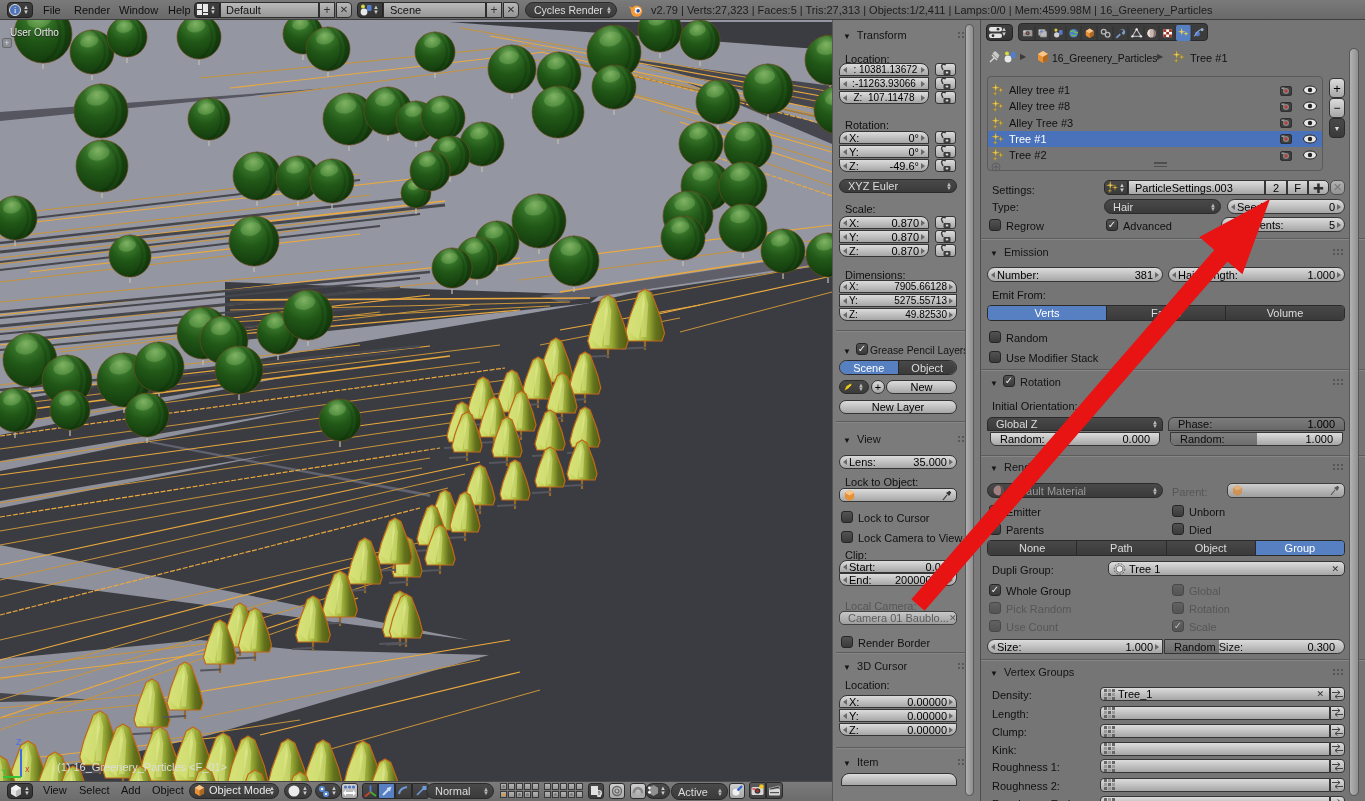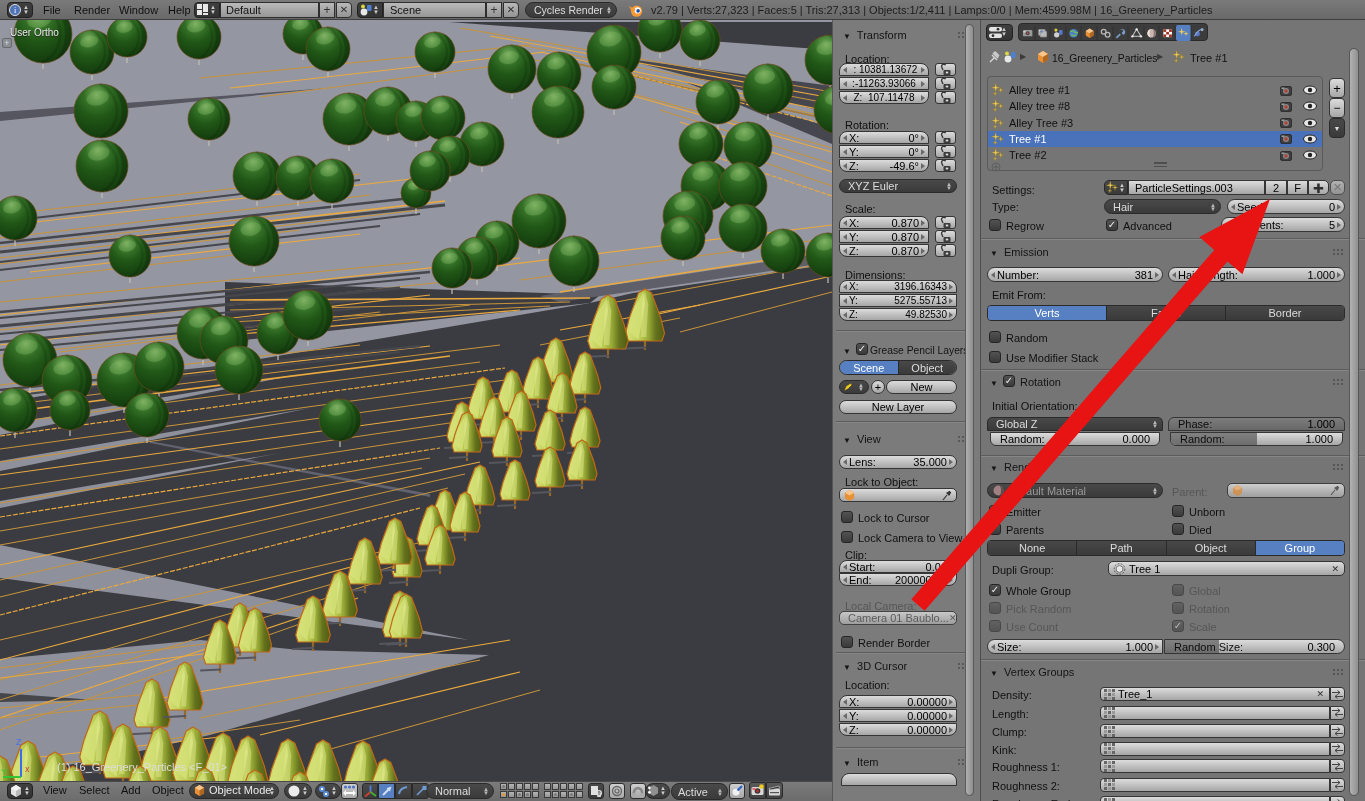--- a/index.html
+++ b/index.html
@@ -1044,21 +1044,21 @@
 <svg class="abs" style="left:940px;top:245px;z-index:10" width="12" height="12">
     <rect x="3.5" y="6" width="7" height="5" rx="1" fill="#3c3c3c"></rect>
     <rect x="5.8" y="7.6" width="2.4" height="1.8" fill="#ddd"></rect>
     <path d="M3,6 L1.6,2.8 A2.2,2.2 0 0 1 5.6,1.2" fill="none" stroke="#3c3c3c" stroke-width="1.4"></path>
   </svg>
 <div class="lbl" style="left:845px;top:269px;z-index:10">Dimensions:</div>
 <div class="f" style="left:839px;top:280px;width:118px;height:13px;border-radius:8px 8px 0 0;z-index:10;font-size:10px">
     <i class="arrL"></i>
     <i class="arrR"></i>
     <span class="l">X:</span>
-    <span class="r">3196.16343</span>
+    <span class="r">7905.66128</span>
   </div>
 <div class="f" style="left:839px;top:294px;width:118px;height:13px;border-radius:0;z-index:10;font-size:10px">
     <i class="arrL"></i>
     <i class="arrR"></i>
     <span class="l">Y:</span>
     <span class="r">5275.55713</span>
   </div>
 <div class="f" style="left:839px;top:308px;width:118px;height:13px;border-radius:0 0 8px 8px;z-index:10;font-size:10px">
     <i class="arrL"></i>
     <i class="arrR"></i>
@@ -1445,21 +1445,21 @@
 <div class="f" style="left:1168px;top:267px;width:177px;height:15px;z-index:11">
     <i class="arrL"></i>
     <i class="arrR"></i>
     <span class="l">Hair Length:</span>
     <span class="r">1.000</span>
   </div>
 <div class="lbl" style="left:992px;top:289px;z-index:11">Emit From:</div>
 <div class="seg" style="left:987px;top:305px;width:358px;height:16px;border-radius:4px;z-index:11">
     <div class="on">Verts</div>
     <div>Faces</div>
-    <div>Border</div>
+    <div>Volume</div>
   </div>
 <div class="chk" style="left:989px;top:331px;z-index:10"></div>
 <div class="lbl" style="left:1006px;top:332px;z-index:11">Random</div>
 <div class="chk" style="left:989px;top:351px;z-index:10"></div>
 <div class="lbl" style="left:1006px;top:352px;z-index:11">Use Modifier Stack</div>
 <div class="sep" style="left:981px;top:369px;width:384px;z-index:11"></div>
 <div class="hdr" style="left:990px;top:376px;z-index:11"><span style="font-size:8px">▼</span></div>
 <div class="chk" style="left:1003px;top:375px;z-index:10">✓</div>
 <div class="hdr" style="left:1020px;top:376px;z-index:11">Rotation</div>
 <div class="grip" style="left:1332px;top:378px;z-index:11"></div>

